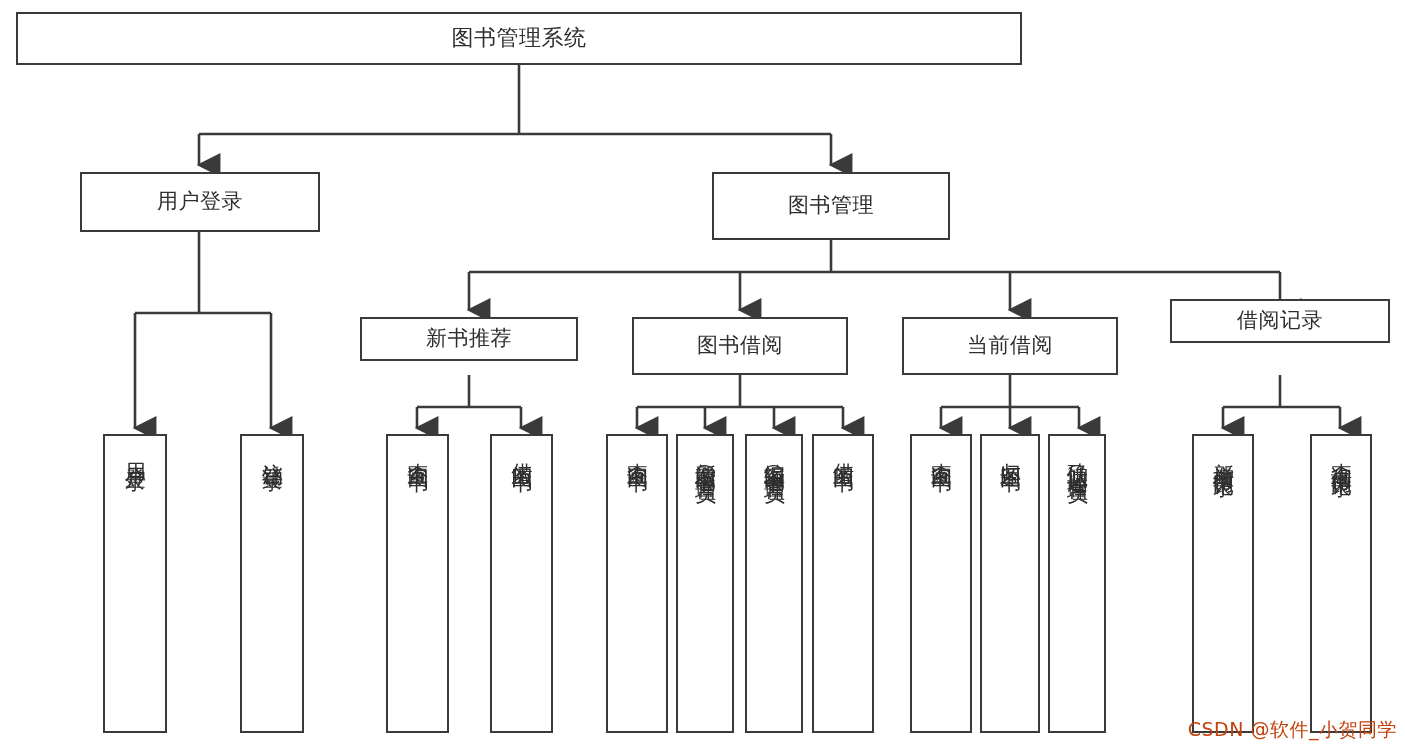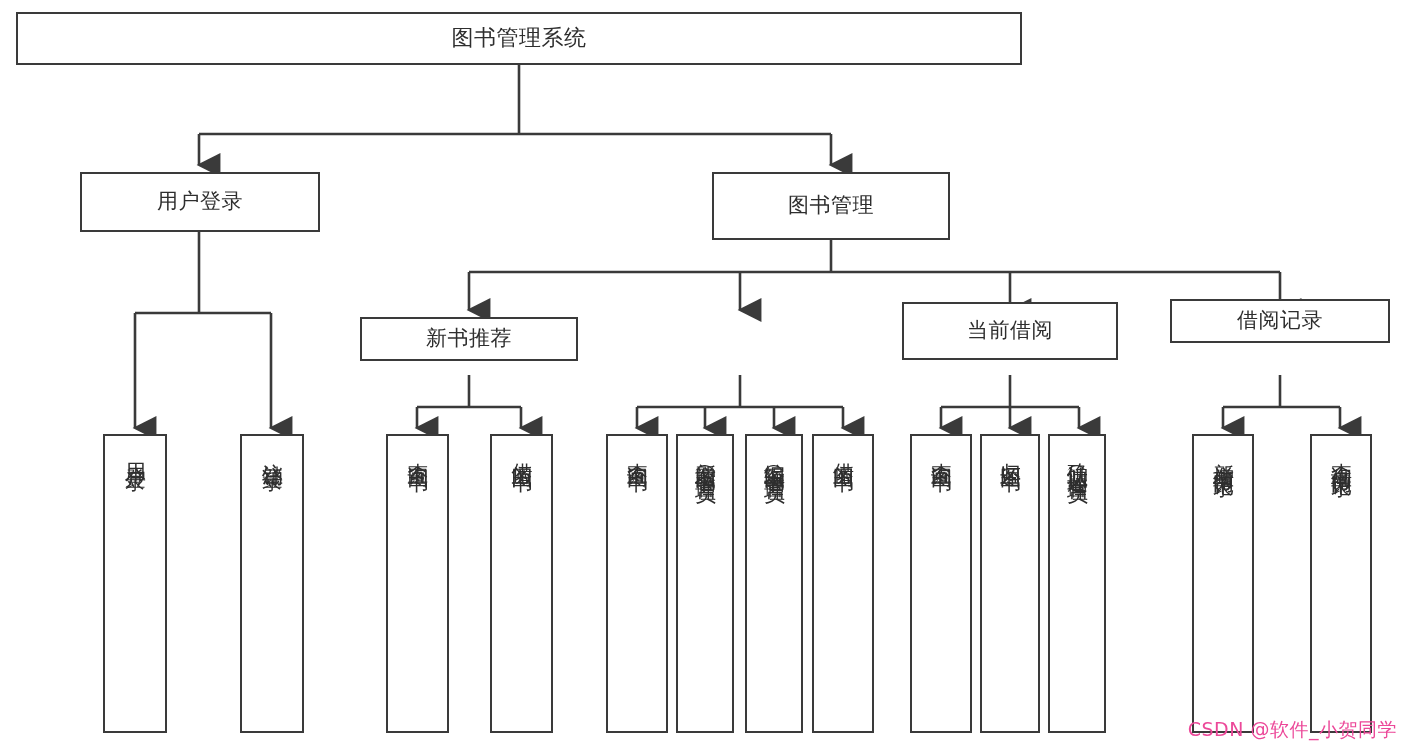--- a/index.html
+++ b/index.html
@@ -60,21 +60,21 @@
     width: 1405px;
     height: 747px;
     pointer-events: none;
   }
   
   .watermark {
     position: absolute;
     right: 8px;
     bottom: 4px;
     font-size: 19px;
-    color: #ec4899;
+    color: #c2410c;
     font-family: "DejaVu Sans", "Liberation Sans", sans-serif;
     white-space: nowrap;
     letter-spacing: 0.5px;
   }
 </style>
 </head>
 <body>
 
 <div id="canvas">
 
@@ -138,22 +138,25 @@
   </div>
 
   <div class="node horiz" style="left:712px; top:172px; width:238px; height:68px;">
     <span>图书管理</span>
   </div>
 
   <div class="node horiz" style="left:360px; top:317px; width:218px; height:44px;">
     <span>新书推荐</span>
   </div>
 
-
-  <div class="node horiz" style="left:902px; top:302px; width:216px; height:58px;">
+  <div class="node horiz" style="left:632px; top:317px; width:216px; height:58px;">
+    <span>图书借阅</span>
+  </div>
+
+  <div class="node horiz" style="left:902px; top:317px; width:216px; height:58px;">
     <span>当前借阅</span>
   </div>
 
   <div class="node horiz" style="left:1170px; top:299px; width:220px; height:44px;">
     <span>借阅记录</span>
   </div>
 
   <div class="node vert" style="left:103px; top:434px; width:64px; height:299px;">
     <span class="vlabel">用户登录</span>
   </div>

